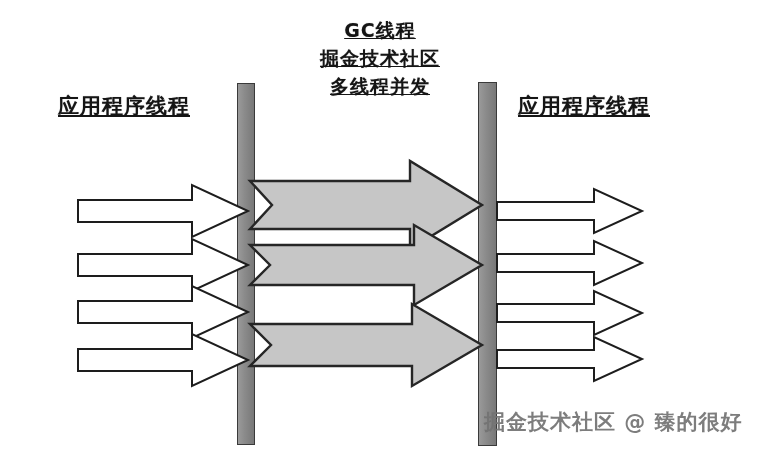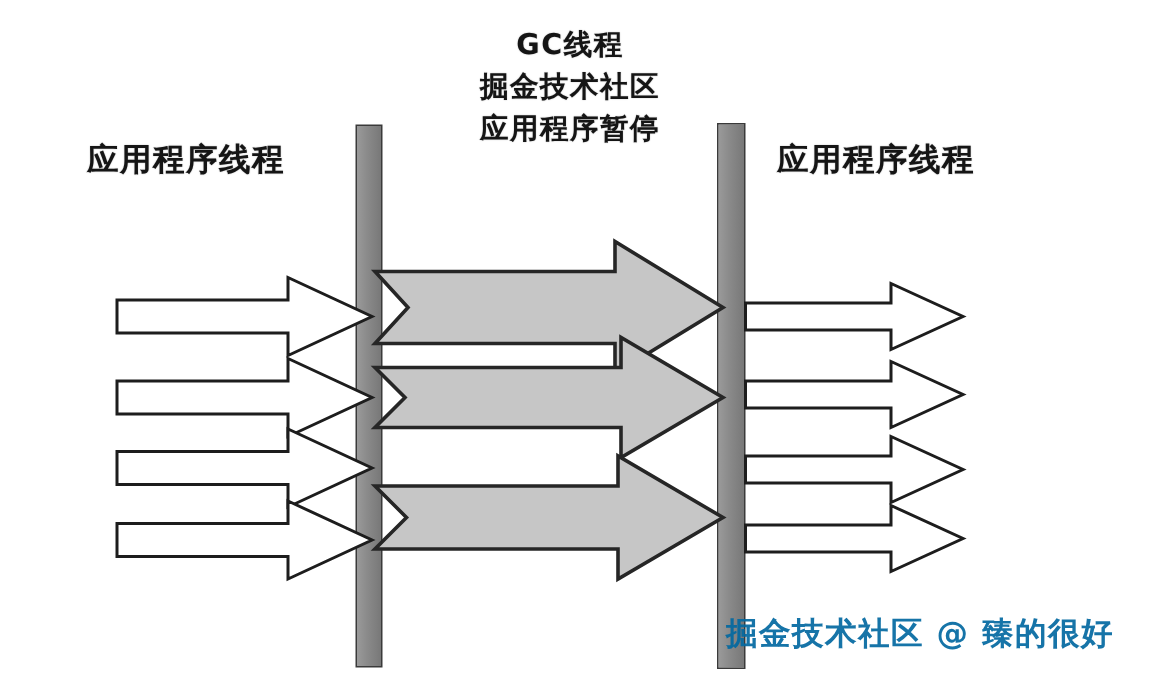--- a/index.html
+++ b/index.html
@@ -19,20 +19,21 @@
   }
 
   
   .label {
     position: absolute;
     color: #151515;
     font-weight: 700;
     letter-spacing: 1px;
     white-space: nowrap;
     text-shadow: 0 0 1px rgba(0,0,0,0.30);
+    text-decoration: underline;
   }
   #label-left {
     left: 58px;
     top: 92px;
     font-size: 21px;
   }
   #label-right {
     left: 518px;
     top: 92px;
     font-size: 21px;
@@ -84,21 +85,21 @@
     stroke-linejoin: miter;
   }
 
   
   #watermark {
     position: absolute;
     left: 484px;
     top: 408px;
     font-size: 21px;
     font-weight: 700;
-    color: #0369a1;
+    color: #737373;
     letter-spacing: 1px;
     white-space: nowrap;
     opacity: 0.92;
   }
 </style>
 </head>
 <body>
 
 <div id="stage">
 
@@ -117,19 +118,19 @@
       <polygon points="497.0,254.0 594.0,254.0 594.0,241.0 642.0,263.0 594.0,285.0 594.0,272.0 497.0,272.0" class="app-arrow"></polygon>
       <polygon points="497.0,304.0 594.0,304.0 594.0,291.0 642.0,313.0 594.0,335.0 594.0,322.0 497.0,322.0" class="app-arrow"></polygon>
       <polygon points="497.0,350.0 594.0,350.0 594.0,337.0 642.0,359.0 594.0,381.0 594.0,368.0 497.0,368.0" class="app-arrow"></polygon>
     </svg>
 
   <div class="label" id="label-left">应用程序线程</div>
 
   <div id="center-block">
     <span class="label">GC线程</span>
     <span class="label">掘金技术社区</span>
-    <span class="label">应用程序暂停</span>
+    <span class="label">多线程并发</span>
   </div>
 
   <div class="label" id="label-right">应用程序线程</div>
 
   <div id="watermark">掘金技术社区 @ 臻的很好</div>
 </div>
 
 </body></html>

